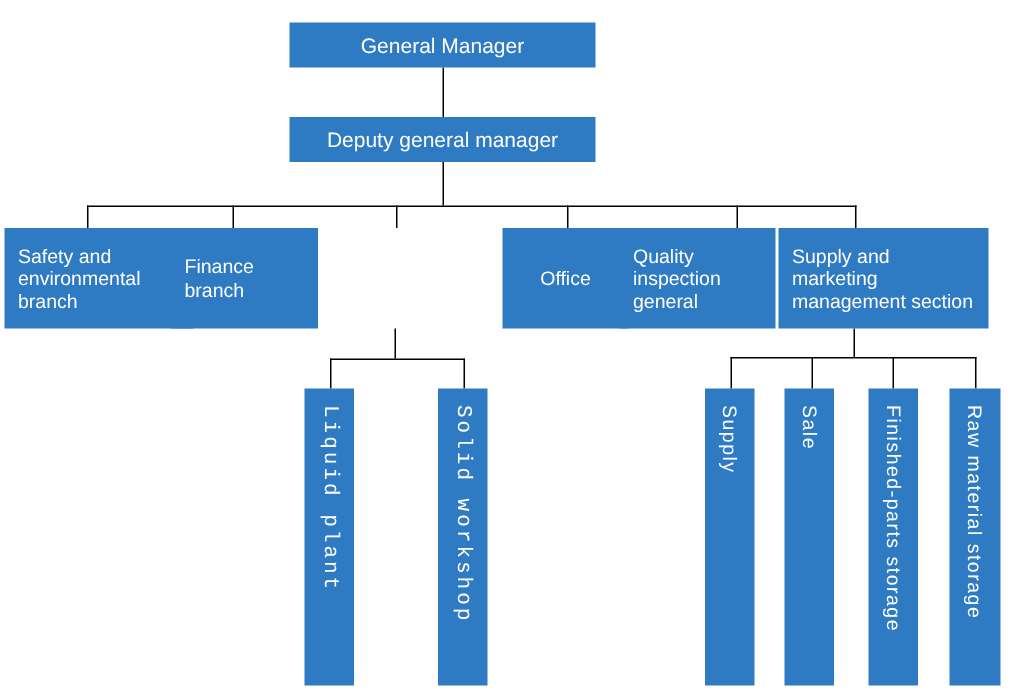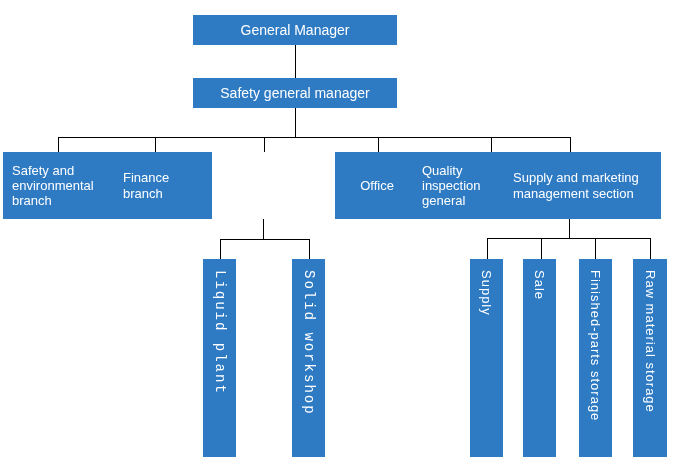--- a/index.html
+++ b/index.html
@@ -91,27 +91,27 @@
   <div class="line v" style="left:309px;top:239px;height:20px"></div>
 
   <div class="line v" style="left:569px;top:219px;height:19px"></div>
   <div class="line h" style="left:487px;top:238px;width:164px"></div>
   <div class="line v" style="left:487px;top:238px;height:21px"></div>
   <div class="line v" style="left:541px;top:238px;height:21px"></div>
   <div class="line v" style="left:595px;top:238px;height:21px"></div>
   <div class="line v" style="left:650px;top:238px;height:21px"></div>
 
   <div class="node top-level" style="left:193px;top:15px;width:204px;height:30px">General Manager</div>
-  <div class="node top-level" style="left:193px;top:78px;width:204px;height:30px">Safety general manager</div>
+  <div class="node top-level" style="left:193px;top:78px;width:204px;height:30px">Deputy general manager</div>
 
   <div class="node" style="left:3px;top:152px;width:126px;height:67px">Safety and environmental branch</div>
   <div class="node" style="left:114px;top:152px;width:98px;height:67px">Finance branch</div>
   <div class="node" style="left:335px;top:152px;width:84px;height:67px">Office</div>
   <div class="node" style="left:413px;top:152px;width:104px;height:67px">Quality inspection general</div>
-  <div class="node" style="left:504px;top:152px;width:157px;height:67px">Supply and marketing management section</div>
+  <div class="node" style="left:519px;top:152px;width:140px;height:67px">Supply and marketing management section</div>
 
   <div class="vnode mono" style="left:203px;top:259px;width:33px;height:198px">
     <span class="vtext">Liquid plant</span>
   </div>
   <div class="vnode mono" style="left:292px;top:259px;width:33px;height:198px">
     <span class="vtext">Solid workshop</span>
   </div>
 
   <div class="vnode sans" style="left:470px;top:259px;width:33px;height:198px">
     <span class="vtext">Supply</span>

